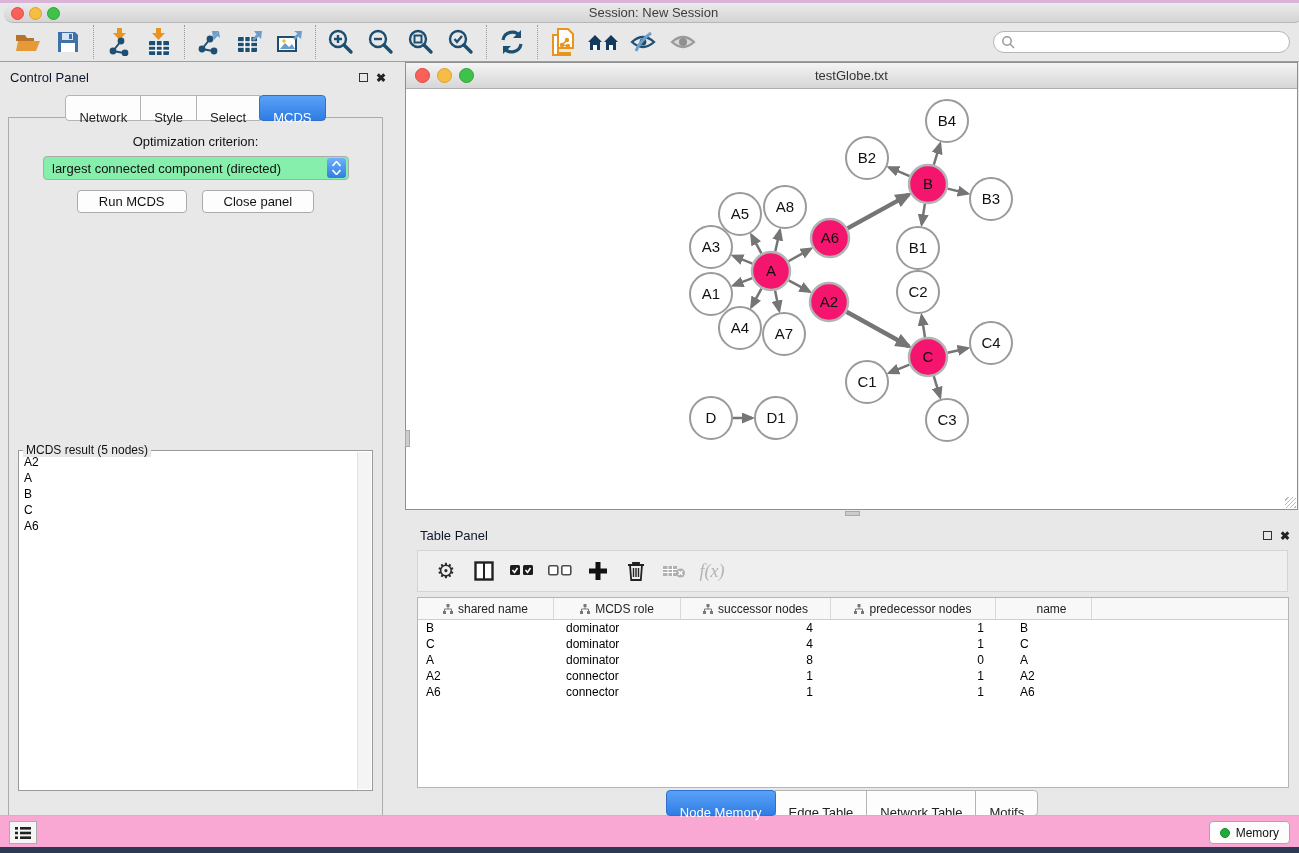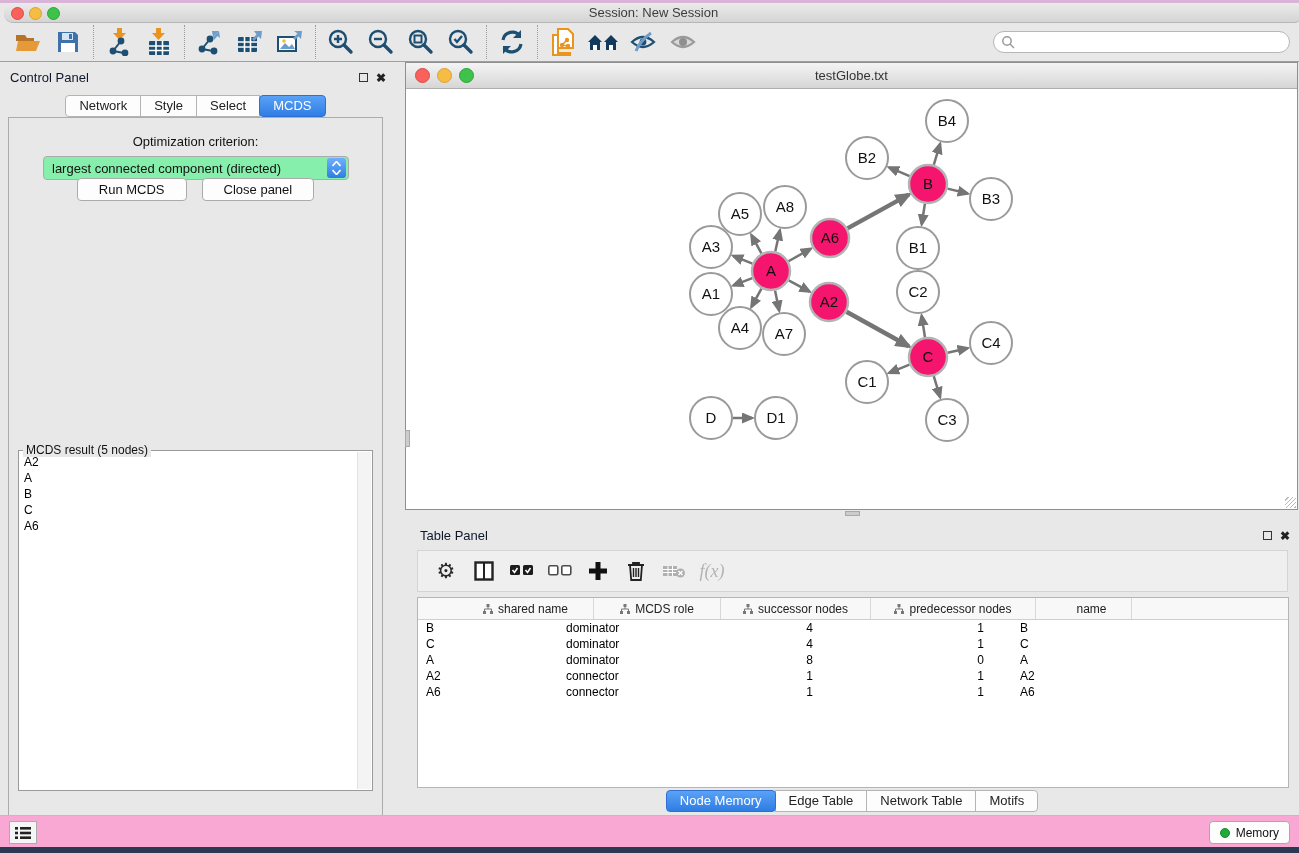--- a/index.html
+++ b/index.html
@@ -31,35 +31,35 @@
 
   
   .control-panel { position:absolute; left:0; top:62px; width:391px; height:753px; background:#e8e8e8; }
   .panel-header { position:relative; height:28px; }
   .panel-header .ph-title { position:absolute; left:10px; top:8px; font-size:13px; color:#0f172a; }
   .ph-btn { position:absolute; top:9px; width:14px; height:13px; display:flex; align-items:center; justify-content:center; }
   .float-glyph { width:9px; height:9px; border:1.5px solid #333; }
   .close-glyph { font-size:12px; font-weight:bold; color:#222; line-height:1; }
 
   .cp-tabs { position:absolute; left:0; top:33px; width:391px; display:flex; justify-content:center; z-index:2; }
-  .tab { height:22px; line-height:20px; padding:0 13px; font-size:13px; color:#222; background:#fdfdfd;
+  .tab { height:22px; line-height:20px; padding:12px 13px; font-size:13px; color:#222; background:#fdfdfd;
     border:1px solid #b4b4b4; margin-left:-1px; }
   .tab:first-child { border-radius:4px 0 0 4px; margin-left:0; }
   .tab:last-child { border-radius:0 4px 4px 0; }
   .tab.active { background:linear-gradient(#5aa2f7,#2f7de4); color:#fff; border-color:#2f6fd0; border-radius:4px; z-index:3; }
 
   .cp-body { position:absolute; left:8px; top:55px; width:375px; height:748px; border:1px solid #acacac; background:#e8e8e8; }
   .opt-label { position:absolute; left:0; width:100%; top:16px; text-align:center; font-size:13px; color:#111; }
   .dropdown { position:absolute; left:34px; top:38px; width:306px; height:24px; background:#86efac;
     border:1px solid #ababab; border-radius:4px; display:flex; align-items:center; }
   .dropdown .dd-text { flex:1; font-size:13px; color:#111; padding-left:8px; white-space:nowrap; overflow:hidden; }
   .dd-stepper { width:19px; height:20px; margin-right:2px; border-radius:3px;
     background:linear-gradient(#6fb0f9,#2f7de4); display:flex; flex-direction:column; align-items:center; justify-content:center; gap:2px; }
   .dd-stepper svg { display:block; }
-  .btn-row { position:absolute; left:0; top:60px; width:100%; display:flex; justify-content:center; gap:15px; }
+  .btn-row { position:absolute; left:0; top:72px; width:100%; display:flex; justify-content:center; gap:15px; }
   .pbtn { height:23px; line-height:21px; padding:0 21px; background:#fdfdfd; border:1px solid #ababab;
     border-radius:4px; font-size:13px; color:#111; }
 
   .result-box { position:absolute; left:9px; top:332px; width:355px; height:341px; background:#fff;
     border:1px solid #9a9a9a; }
   .result-legend { position:absolute; left:4px; top:-8px; background:#e8e8e8; font-size:12px; color:#111; padding:0 3px; }
   .result-list { position:absolute; left:1px; top:3px; bottom:1px; right:15px; overflow:hidden; }
   .result-item { font-size:12px; line-height:16px; padding-left:4px; color:#000; }
   .result-scroll { position:absolute; right:1px; top:1px; bottom:1px; width:14px; background:#f4f4f4; border-left:1px solid #e2e2e2; }
 
@@ -79,21 +79,21 @@
 
   
   .table-panel { position:absolute; left:405px; top:520px; width:894px; height:295px; background:#e8e8e8; }
   .tp-toolbar { position:absolute; left:12px; right:11px; top:30px; height:42px; background:#efefef;
     border:1px solid #d4d4d4; display:flex; align-items:center; padding-left:9px; }
   .tp-btn { width:38px; height:34px; display:flex; align-items:center; justify-content:center; }
   .gear-glyph { font-size:21px; color:#2b2b2b; font-family:"DejaVu Sans", sans-serif; line-height:1; }
   .fx-glyph { font-family:"Liberation Serif", serif; font-style:italic; font-size:18px; color:#b3b3b3; }
 
   .data-table { position:absolute; left:12px; right:10px; top:77px; height:191px; background:#fff; border:1px solid #b5b5b5; overflow:hidden; }
-  .thead { display:flex; height:22px; background:#f8f8f8; border-bottom:1px solid #cfcfcf;padding-left:40px; }
+  .thead { display:flex; height:22px; background:#f8f8f8; border-bottom:1px solid #cfcfcf; }
   .th { display:flex; align-items:center; justify-content:center; gap:5px; font-size:12px; color:#222;
     border-right:1px solid #d8d8d8; }
   .th.filler { border-right:none; flex:1; }
   .trow { display:flex; height:16px; }
   .td { font-size:12px; color:#000; line-height:16px; white-space:nowrap; overflow:hidden; }
   .c0 { width:136px; } .c1 { width:127px; } .c2 { width:150px; } .c3 { width:165px; } .c4 { width:80px;margin-left:16px; }
   .td.c0 { padding-left:8px; } .td.c1 { padding-left:12px; }
   .td.c2 { text-align:right; padding-right:18px; } .td.c3 { text-align:right; padding-right:12px; }
   .td.c4 { padding-left:8px; }
 

